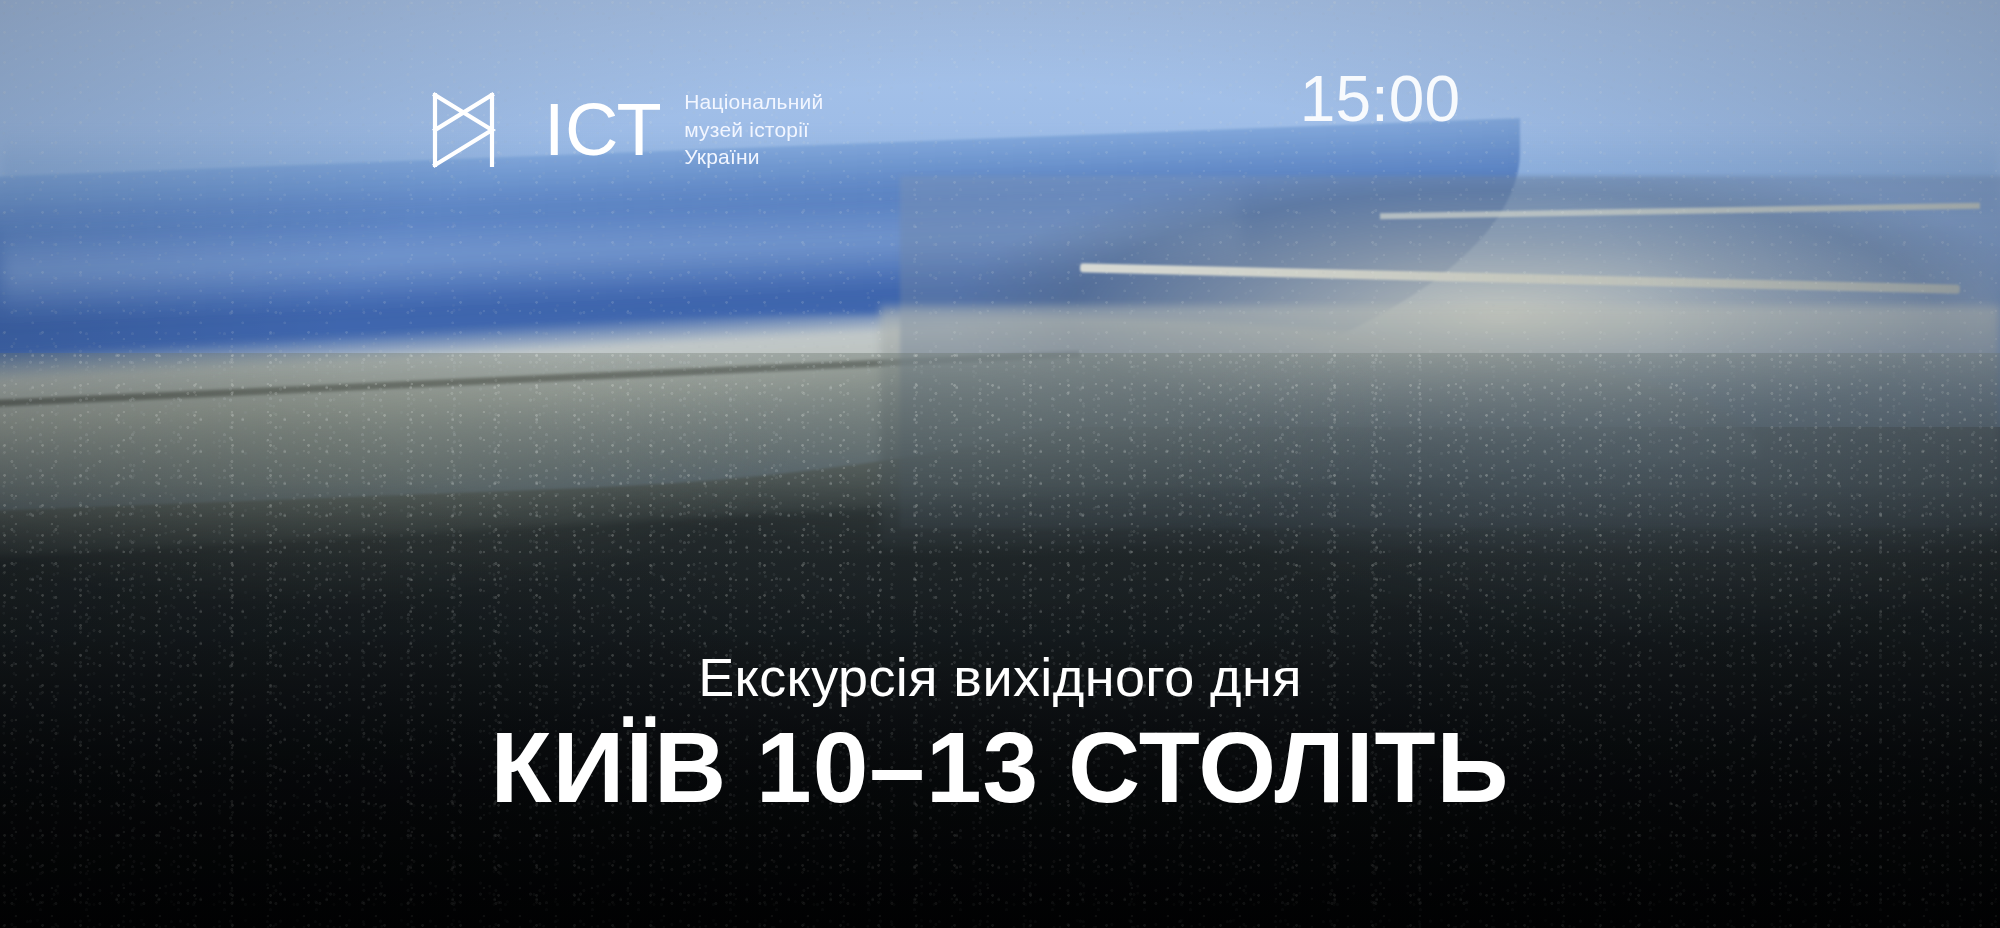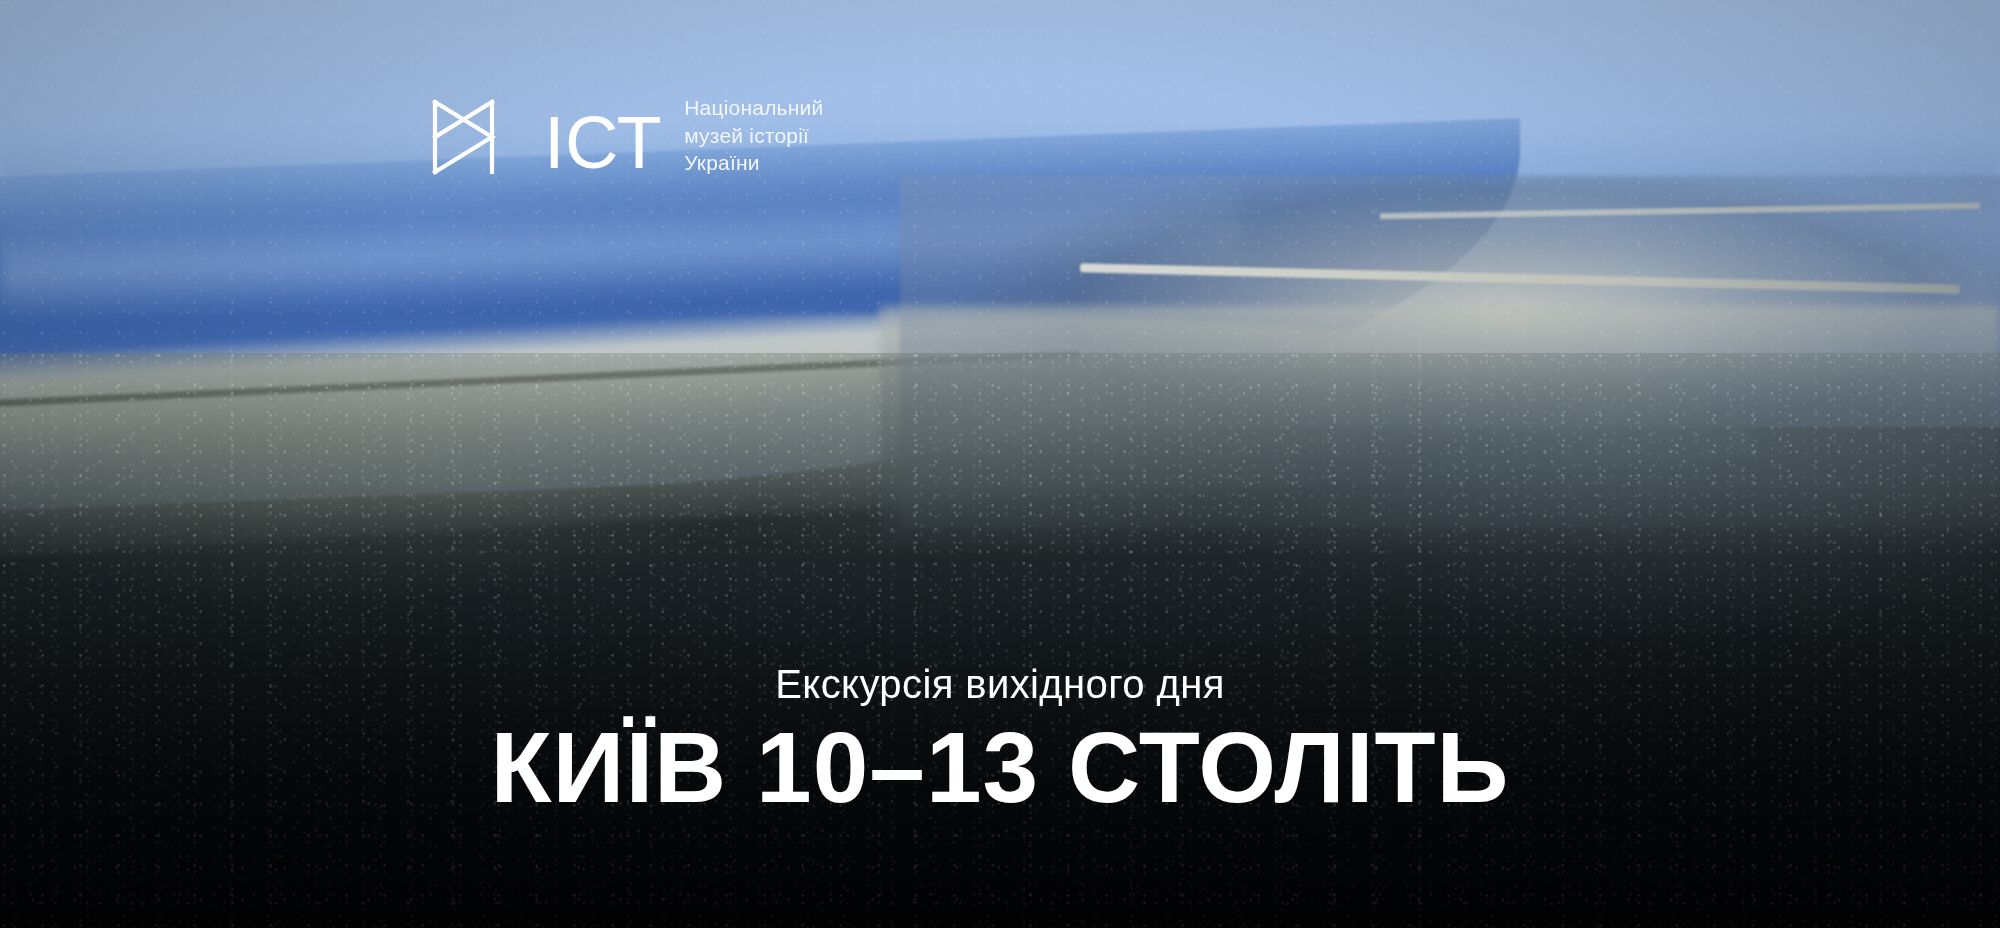--- a/index.html
+++ b/index.html
@@ -226,38 +226,37 @@
       radial-gradient(ellipse 78% 64% at 50% 36%, rgba(0,0,0,0) 42%, rgba(0,0,0,0.28) 100%),
       linear-gradient(180deg, rgba(0,0,0,0) 52%, rgba(0,0,0,0.32) 76%, rgba(0,0,0,0.62) 100%);
   }
 
   
   .logo {
     position: absolute;
     left: 430px;
     top: 88px;
     display: flex;
-    align-items: flex-end;
+    align-items: center;
     gap: 22px;
   }
   .logo-mark {
     display: block;
     width: 96px;
     height: 80px;
   }
   .logo-word {
     font-size: 74px;
     line-height: 0.92;
     font-weight: 300;
     letter-spacing: 0.5px;
     color: #ffffff;
     margin-left: -4px;
   }
   .logo-sub {
-    margin-top: 6px;
     color: #f2f6ff;
     font-size: 21px;
     line-height: 1.32;
     font-weight: 400;
     white-space: pre-line;
     letter-spacing: 0.2px;
   }
 
   
   .datetime {
@@ -285,21 +284,21 @@
   .headline {
     position: absolute;
     left: 50%;
     transform: translateX(-50%);
     bottom: 108px;
     text-align: center;
     color: #ffffff;
     width: 1700px;
   }
   .kicker {
-    font-size: 40px;
+    font-size: 54px;
     font-weight: 400;
     letter-spacing: 0.4px;
     line-height: 1.12;
     margin-bottom: 8px;
   }
   .title {
     font-size: 100px;
     font-weight: 700;
     letter-spacing: 1px;
     line-height: 1.05;
@@ -338,20 +337,21 @@
     </svg>
     <div>
       <div class="logo-word">ІСТ</div>
     </div>
     <div class="logo-sub">Національний
 музей історії
 України</div>
   </div>
 
   <div class="datetime">
+    <div class="time">15:00</div>
   </div>
 
   <div class="headline">
     <div class="kicker">Екскурсія вихідного дня</div>
     <div class="title">КИЇВ 10–13 СТОЛІТЬ</div>
   </div>
 
 </div>
 
 </body></html>

